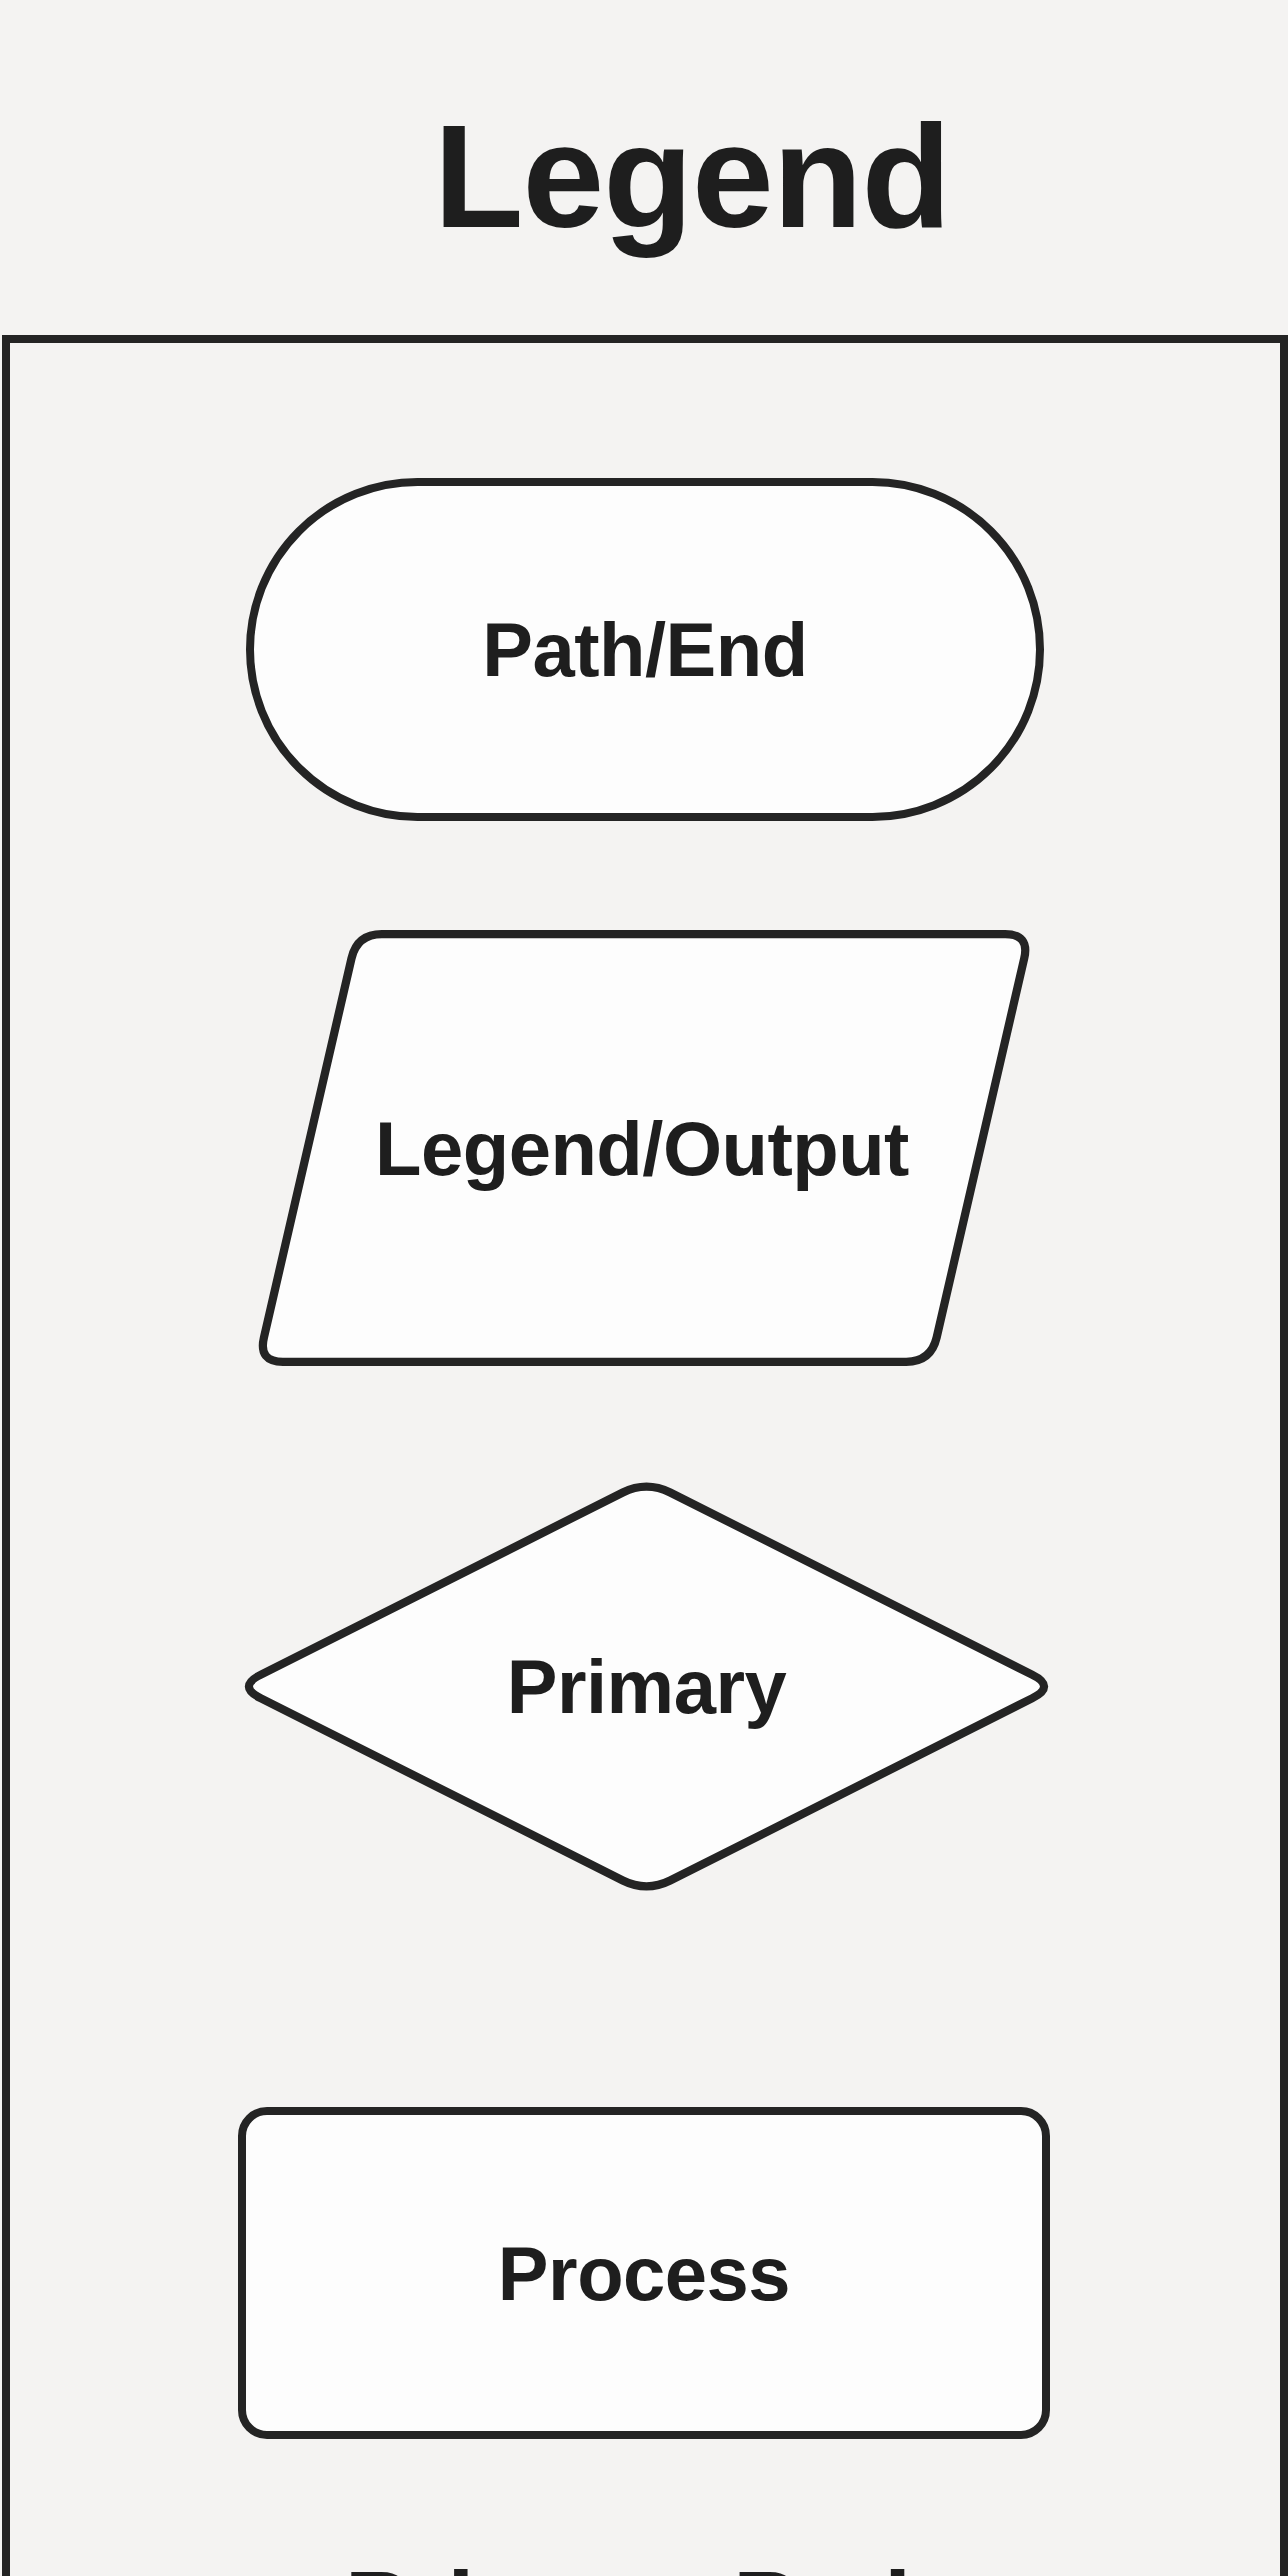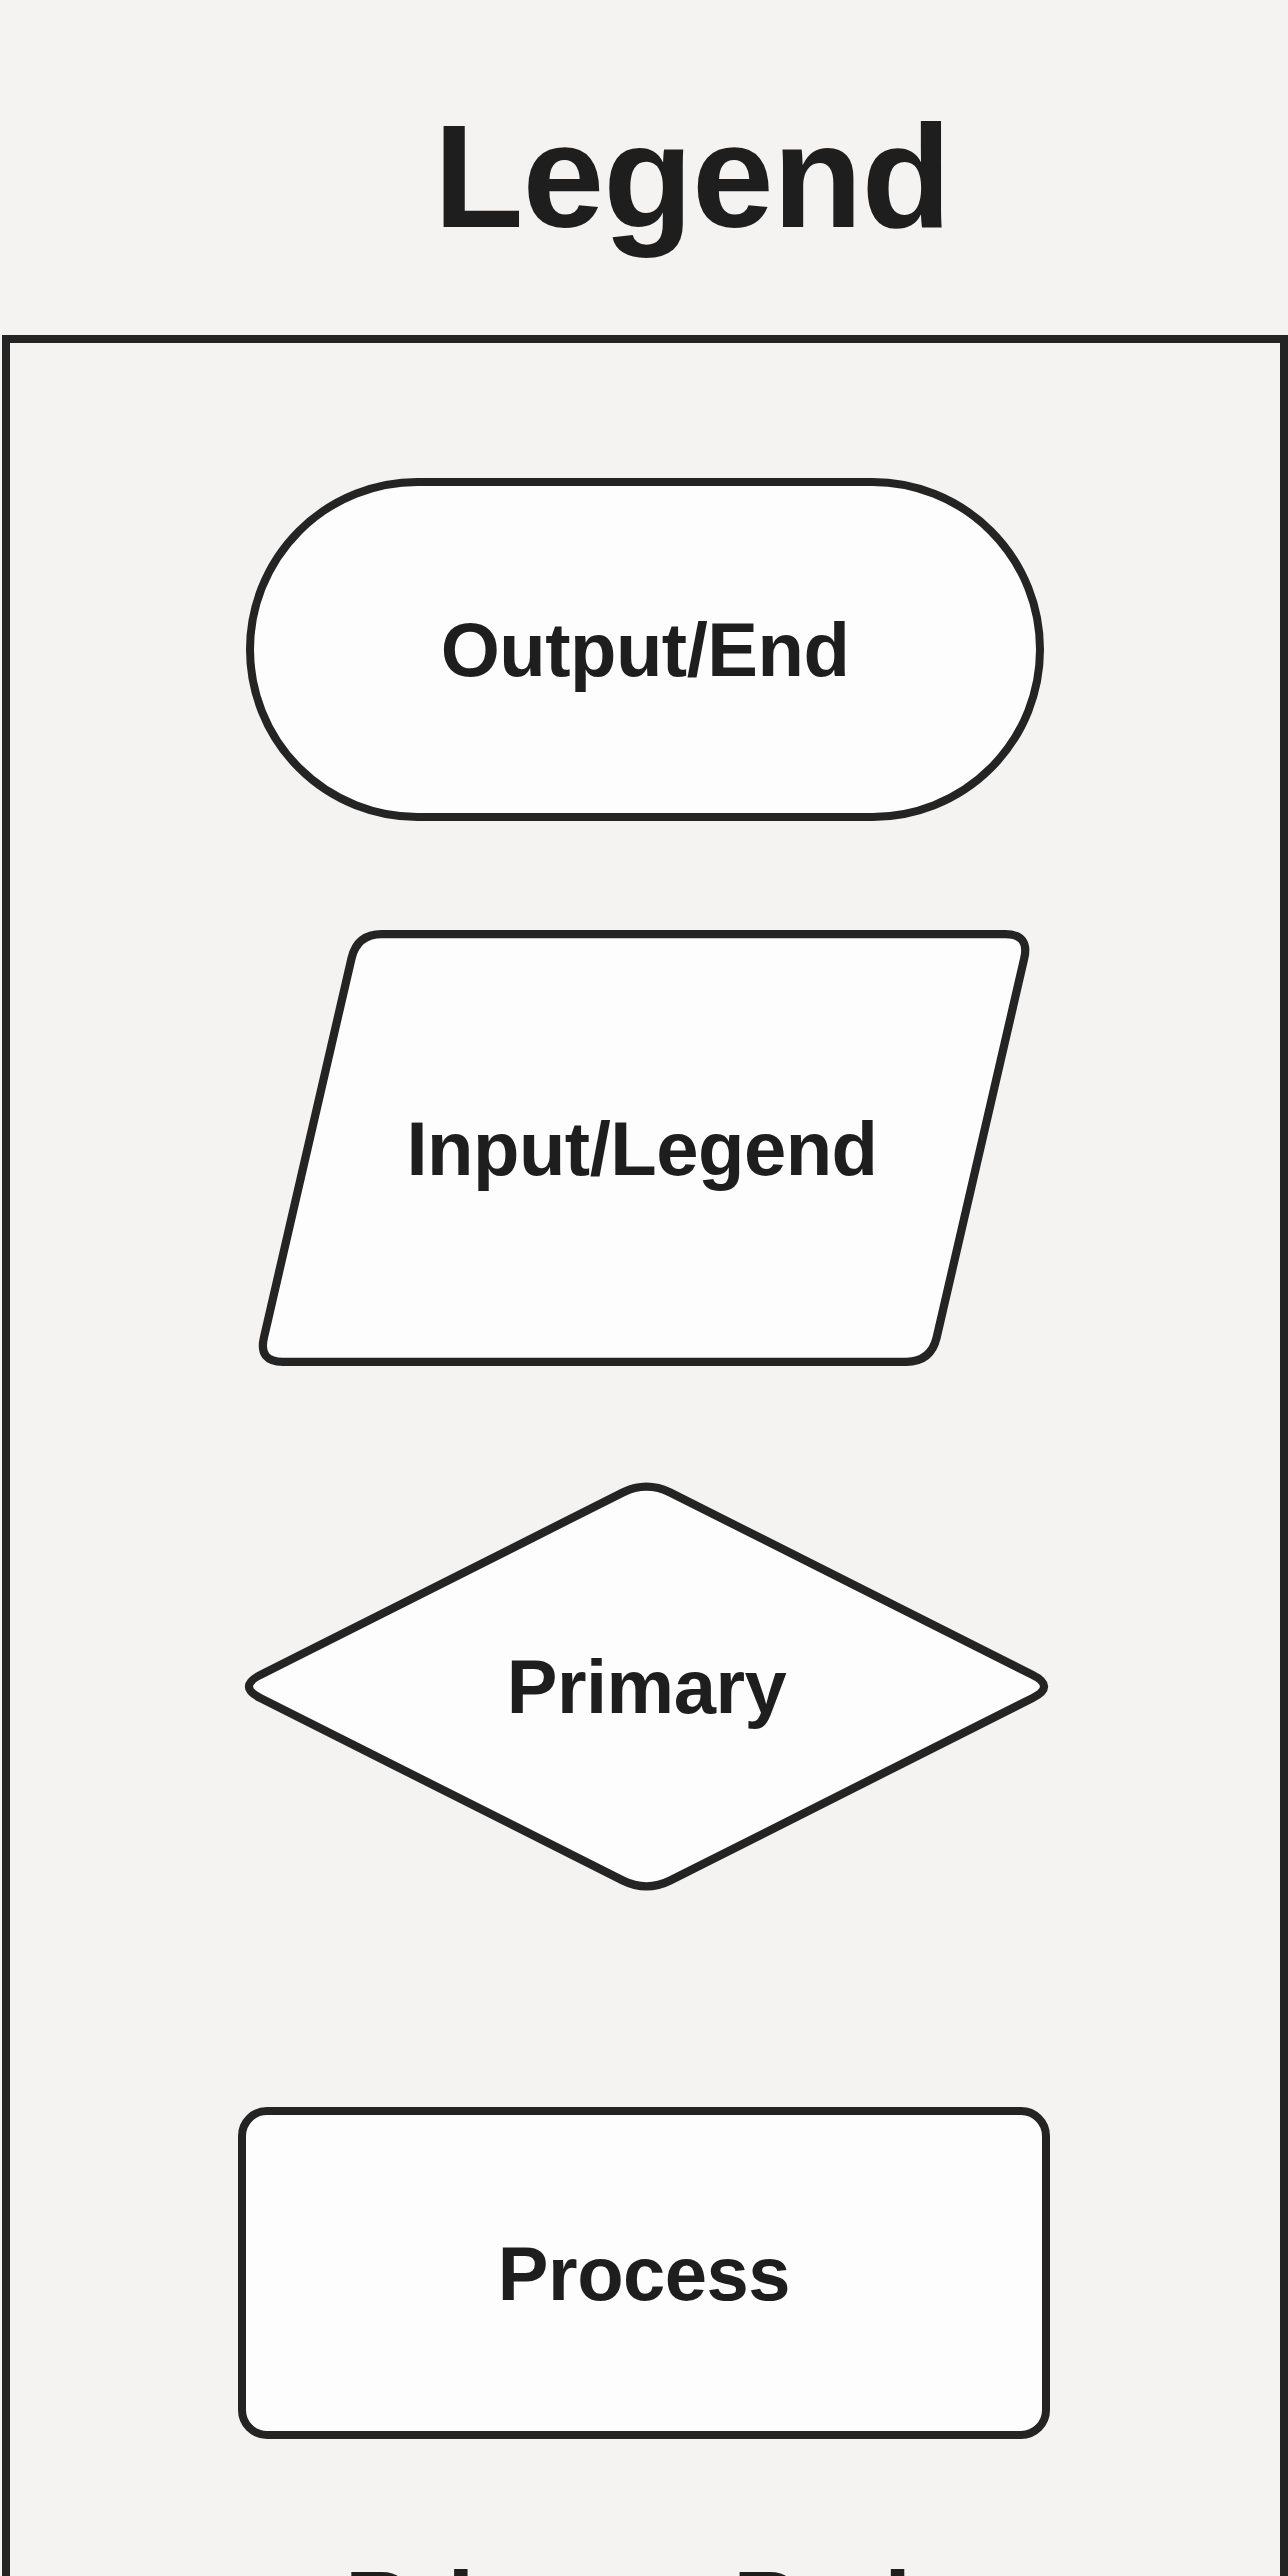--- a/index.html
+++ b/index.html
@@ -53,29 +53,29 @@
   .primary-label{top:2548px;}
 </style>
 </head>
 <body>
 
 <div class="title">Legend</div>
 
 <div class="legend-box"></div>
 
 <div class="stadium">
-  <div class="shape-label">Output/End</div>
+  <div class="shape-label">Path/End</div>
 </div>
 
 <div class="svg-shape para-wrap">
   <svg width="784" height="436" viewBox="0 0 1522 846">
     <path d="M 64,838 L 1274,838 Q 1322,838 1333,791 L 1503,55 Q 1514,8 1466,8
              L 256,8 Q 208,8 197,55 L 27,791 Q 16,838 64,838 Z" fill="#fdfdfd" stroke="#242424" stroke-width="16" stroke-linejoin="round"></path>
   </svg>
-  <div class="shape-label">Input/Legend</div>
+  <div class="shape-label">Legend/Output</div>
 </div>
 
 <div class="svg-shape diamond-wrap">
   <svg width="829" height="421" viewBox="0 0 1610 818">
     <path d="M 759,32 Q 805,9 851,32 L 1554,386 Q 1601,409 1554,432
              L 851,786 Q 805,809 759,786 L 56,432 Q 9,409 56,386 Z" fill="#fdfdfd" stroke="#242424" stroke-width="16" stroke-linejoin="round"></path>
   </svg>
   <div class="shape-label">Primary</div>
 </div>
 

